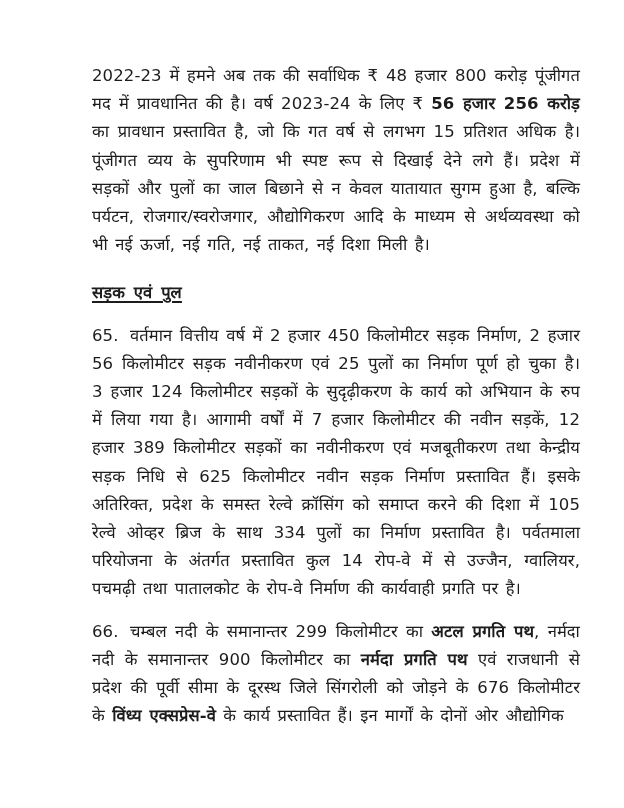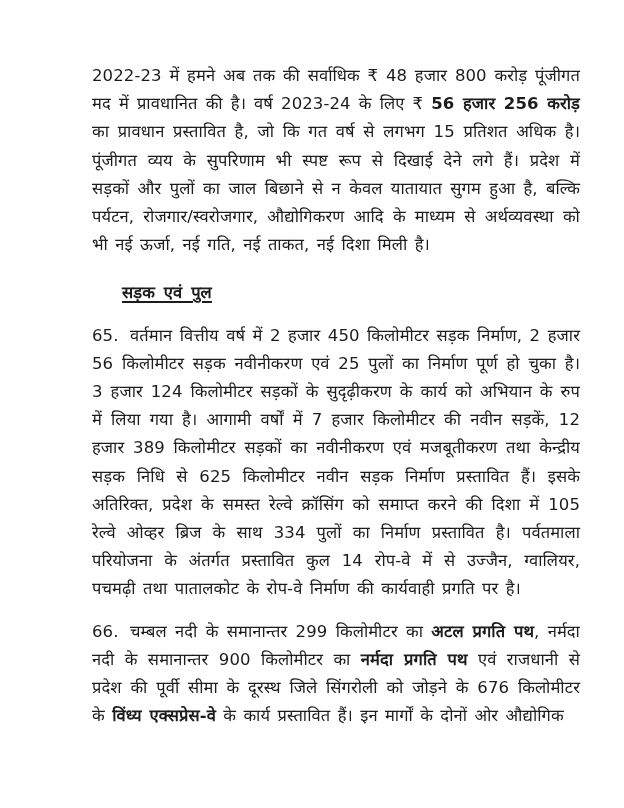--- a/index.html
+++ b/index.html
@@ -35,21 +35,20 @@
     display: inline-block;
     min-width: 38px;
   }
   .b {
     font-weight: 700;
   }
   .u {
     text-decoration: underline;
     text-decoration-thickness: 1.6px;
     text-underline-offset: 3px;
-    margin-left: 30px;
   }
 </style>
 </head>
 <body>
 
 <div class="page">
   <div class="doc-body">
       <p class="paragraph"><span>2022-23 में हमने अब तक की सर्वाधिक ₹ 48 हजार 800 करोड़ पूंजीगत मद में प्रावधानित की है। वर्ष 2023-24 के लिए ₹ </span><span class="b">56 हजार 256 करोड़</span><span> का प्रावधान प्रस्तावित है, जो कि गत वर्ष से लगभग 15 प्रतिशत अधिक है। पूंजीगत व्यय के सुपरिणाम भी स्पष्ट रूप से दिखाई देने लगे हैं। प्रदेश में सड़कों और पुलों का जाल बिछाने से न केवल यातायात सुगम हुआ है, बल्कि पर्यटन, रोजगार/स्वरोजगार, औद्योगिकरण आदि के माध्यम से अर्थव्यवस्था को भी नई ऊर्जा, नई गति, नई ताकत, नई दिशा मिली है।</span></p>
       <p class="heading"><span class="b u">सड़क एवं पुल</span></p>
       <p class="paragraph"><span class="pnum">65.</span><span>वर्तमान वित्तीय वर्ष में 2 हजार 450 किलोमीटर सड़क निर्माण, 2 हजार 56 किलोमीटर सड़क नवीनीकरण एवं 25 पुलों का निर्माण पूर्ण हो चुका है। 3 हजार 124 किलोमीटर सड़कों के सुदृढ़ीकरण के कार्य को अभियान के रुप में लिया गया है। आगामी वर्षों में 7 हजार किलोमीटर की नवीन सड़कें, 12 हजार 389 किलोमीटर सड़कों का नवीनीकरण एवं मजबूतीकरण तथा केन्द्रीय सड़क निधि से 625 किलोमीटर नवीन सड़क निर्माण प्रस्तावित हैं। इसके अतिरिक्त, प्रदेश के समस्त रेल्वे क्रॉसिंग को समाप्त करने की दिशा में 105 रेल्वे ओव्हर ब्रिज के साथ 334 पुलों का निर्माण प्रस्तावित है। पर्वतमाला परियोजना के अंतर्गत प्रस्तावित कुल 14 रोप-वे में से उज्जैन, ग्वालियर, पचमढ़ी तथा पातालकोट के रोप-वे निर्माण की कार्यवाही प्रगति पर है।</span></p>

